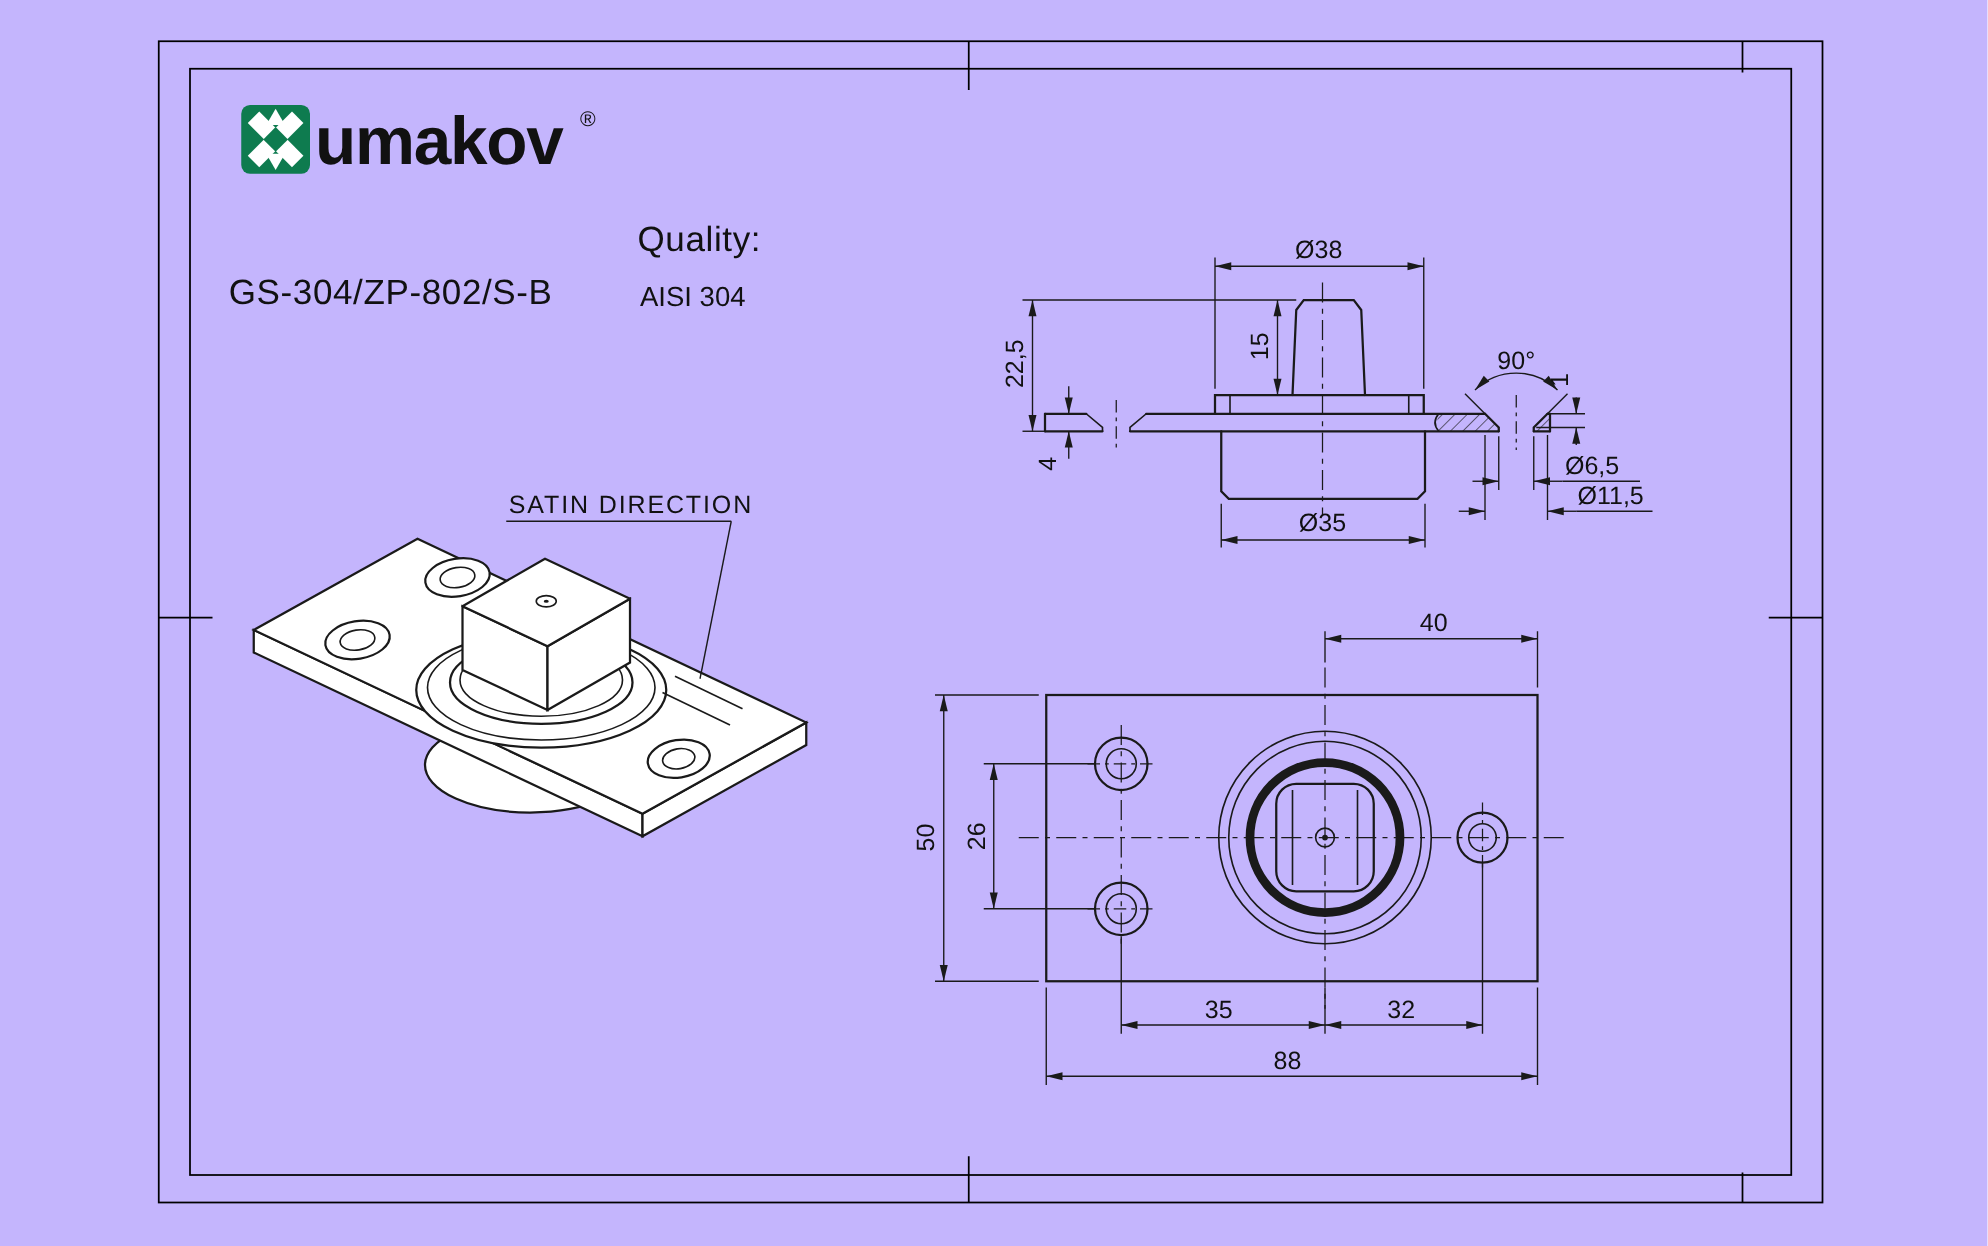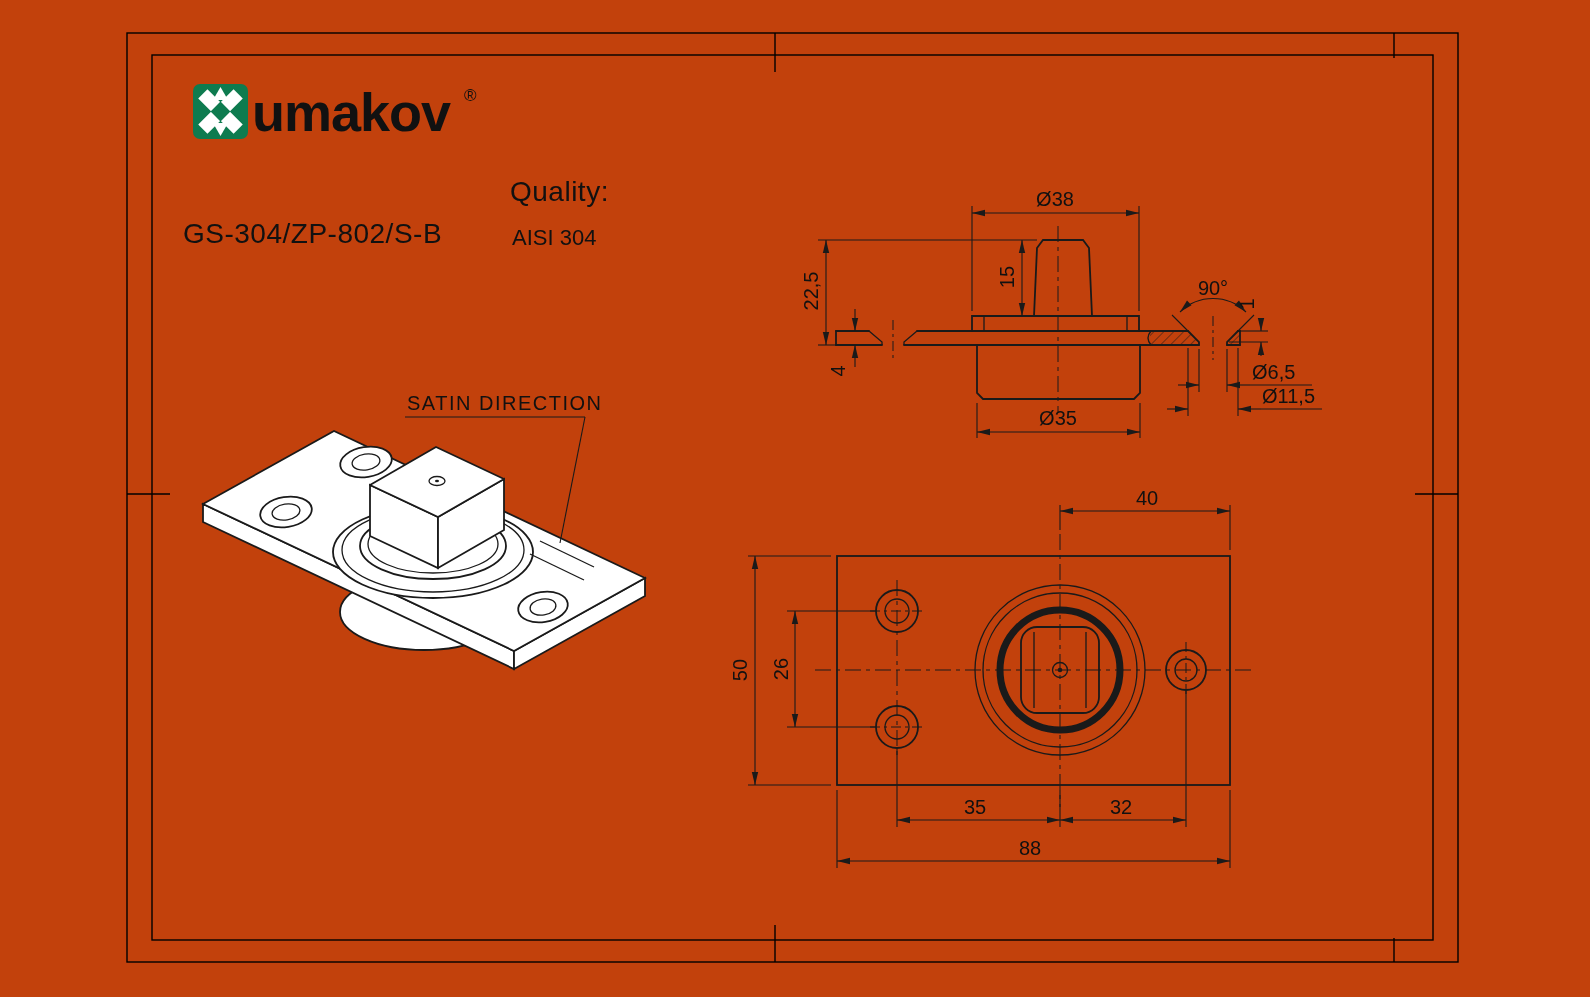--- a/index.html
+++ b/index.html
@@ -1,16 +1,16 @@
 <!DOCTYPE html>
 <html><head>
 <meta charset="utf-8">
 <style>
   html,body{margin:0;padding:0;background:#ffffff;}
-  .sheet{position:relative;width:1590px;height:997px;background:#c2410c;overflow:hidden;
+  .sheet{position:relative;width:1590px;height:997px;background:#c4b5fd;overflow:hidden;
          font-family:"Liberation Sans",sans-serif;}
   svg{position:absolute;left:0;top:0;}
   text{font-family:"Liberation Sans",sans-serif;fill:#111;}
   .edge{stroke:#1a1a1a;stroke-width:1.8;fill:none;stroke-linecap:round;}
   .thin{stroke:#1a1a1a;stroke-width:1.3;fill:none;}
   .dim{stroke:#1a1a1a;stroke-width:1.1;fill:none;}
   .cl{stroke:#1a1a1a;stroke-width:1;fill:none;stroke-dasharray:16 5 4 5;}
   .cls{stroke:#1a1a1a;stroke-width:1;fill:none;stroke-dasharray:10 4 3 4;}
   .white{fill:#ffffff;}
   .frame{fill:none;stroke:#000;stroke-width:1.4;}

